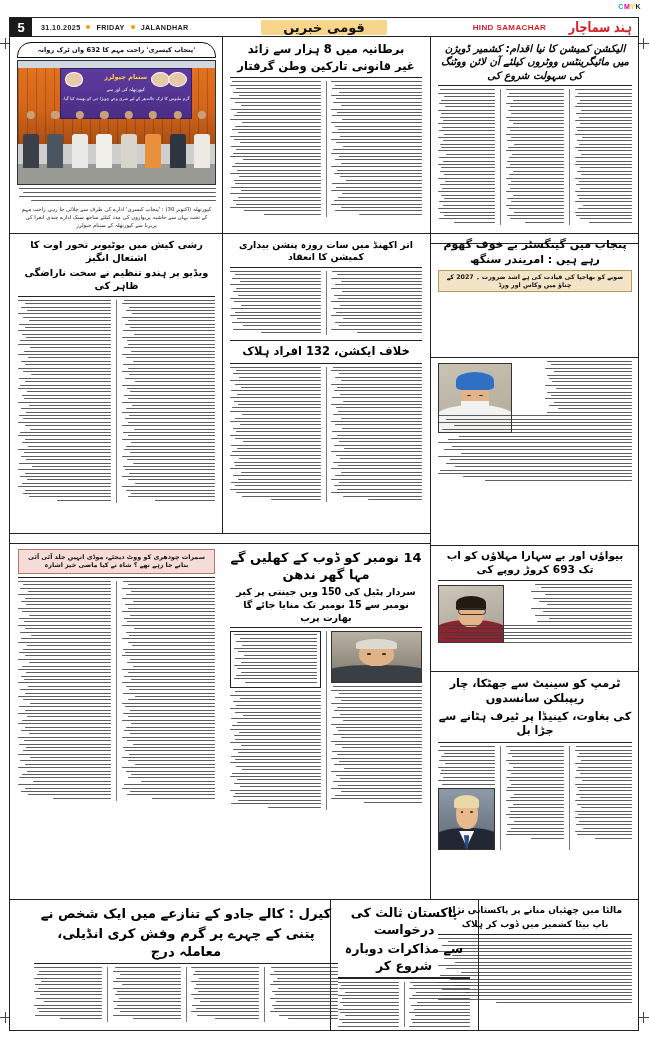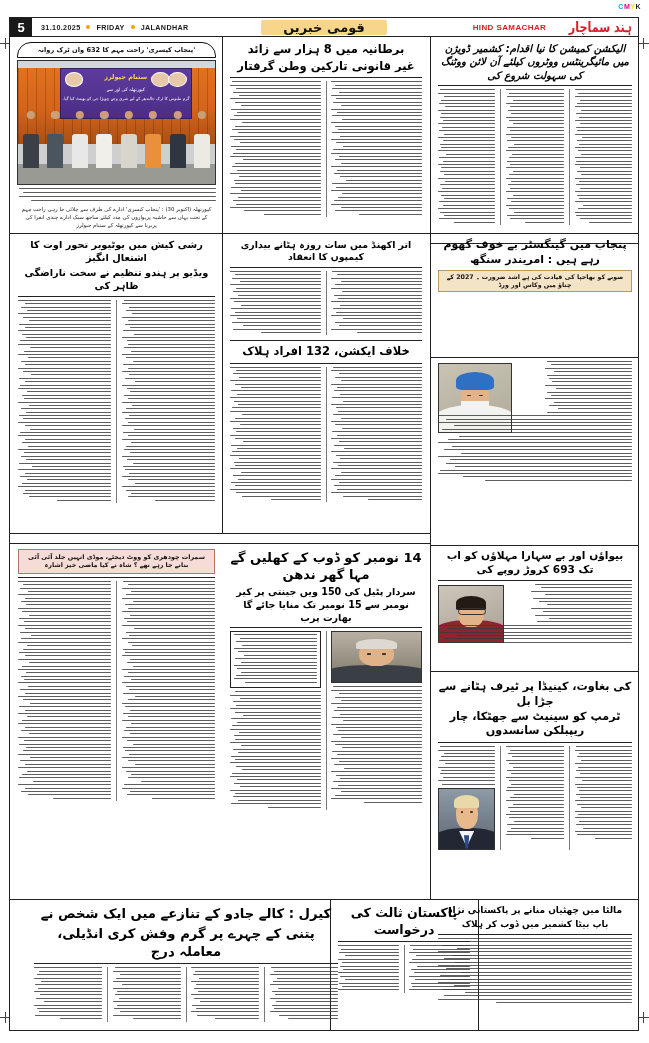--- a/index.html
+++ b/index.html
@@ -573,21 +573,21 @@
             <i style="width:100%"></i>
               <i style="width:92%"></i>
               <i style="width:95%"></i>
               <i style="width:88%"></i>
               <i style="width:58%"></i>
           </div>
         </div>
       </div>
 
       <div class="blk" style="left:216px;top:200px;width:200px;height:300px;padding:2px 4px;">
-        <div class="hd h3" style="font-size:9.4px;">اتر اکھنڈ میں سات روزہ ہٹانے بیداری کیمپوں کا انعقاد</div>
+        <div class="hd h3" style="font-size:9.4px;">اتر اکھنڈ میں سات روزہ پنشن بیداری کمیشن کا انعقاد</div>
         <div class="brule"></div>
         <div class="cols" style="margin-top:2px;">
           <div class="col txt tight">
             <i style="width:99%"></i>
               <i style="width:94%"></i>
               <i style="width:100%"></i>
               <i style="width:90%"></i>
               <i style="width:96%"></i>
             <i style="width:100%"></i>
               <i style="width:88%"></i>
@@ -806,22 +806,22 @@
           <i style="width:100%"></i>
             <i style="width:95%"></i>
             <i style="width:99%"></i>
             <i style="width:90%"></i>
           <i style="width:97%"></i>
             <i style="width:100%"></i>
         </div>
       </div>
 
       <div class="blk" style="left:424px;top:638px;width:202px;height:220px;padding:2px 4px;">
+        <div class="hd h2" style="font-size:11.2px;">ٹرمپ کو سینیٹ سے جھٹکا، چار ریپبلکن سانسدوں</div>
         <div class="hd h2" style="margin-top:3px;font-size:11.2px;">کی بغاوت، کینیڈا پر ٹیرف ہٹانے سے جڑا بل</div>
-        <div class="hd h2" style="font-size:11.2px;">ٹرمپ کو سینیٹ سے جھٹکا، چار ریپبلکن سانسدوں</div>
         <div class="brule"></div>
 
         <div class="cols" style="margin-top:2px;">
           <div class="col txt tight">
             <i style="width:98%"></i>
               <i style="width:100%"></i>
               <i style="width:92%"></i>
               <i style="width:96%"></i>
             <i style="width:89%"></i>
               <i style="width:100%"></i>
@@ -1274,20 +1274,21 @@
             <i style="width:95%"></i>
               <i style="width:93%"></i>
               <i style="width:99%"></i>
               <i style="width:61%"></i>
           </div>
         </div>
       </div>
 
       <div class="blk" style="left:324px;top:866px;width:140px;height:124px;padding:2px 4px;">
         <div class="hd h1" style="font-size:12.6px;">پاکستان ثالث کی درخواست</div>
+        <div class="hd h1" style="margin-top:3px;font-size:12.6px;">سے مذاکرات دوبارہ شروع کر</div>
         <div class="brule"></div>
         <div class="cols" style="margin-top:2px;">
           <div class="col txt tight">
             <i style="width:99%"></i>
               <i style="width:94%"></i>
               <i style="width:100%"></i>
               <i style="width:90%"></i>
             <i style="width:96%"></i>
               <i style="width:100%"></i>
               <i style="width:88%"></i>

